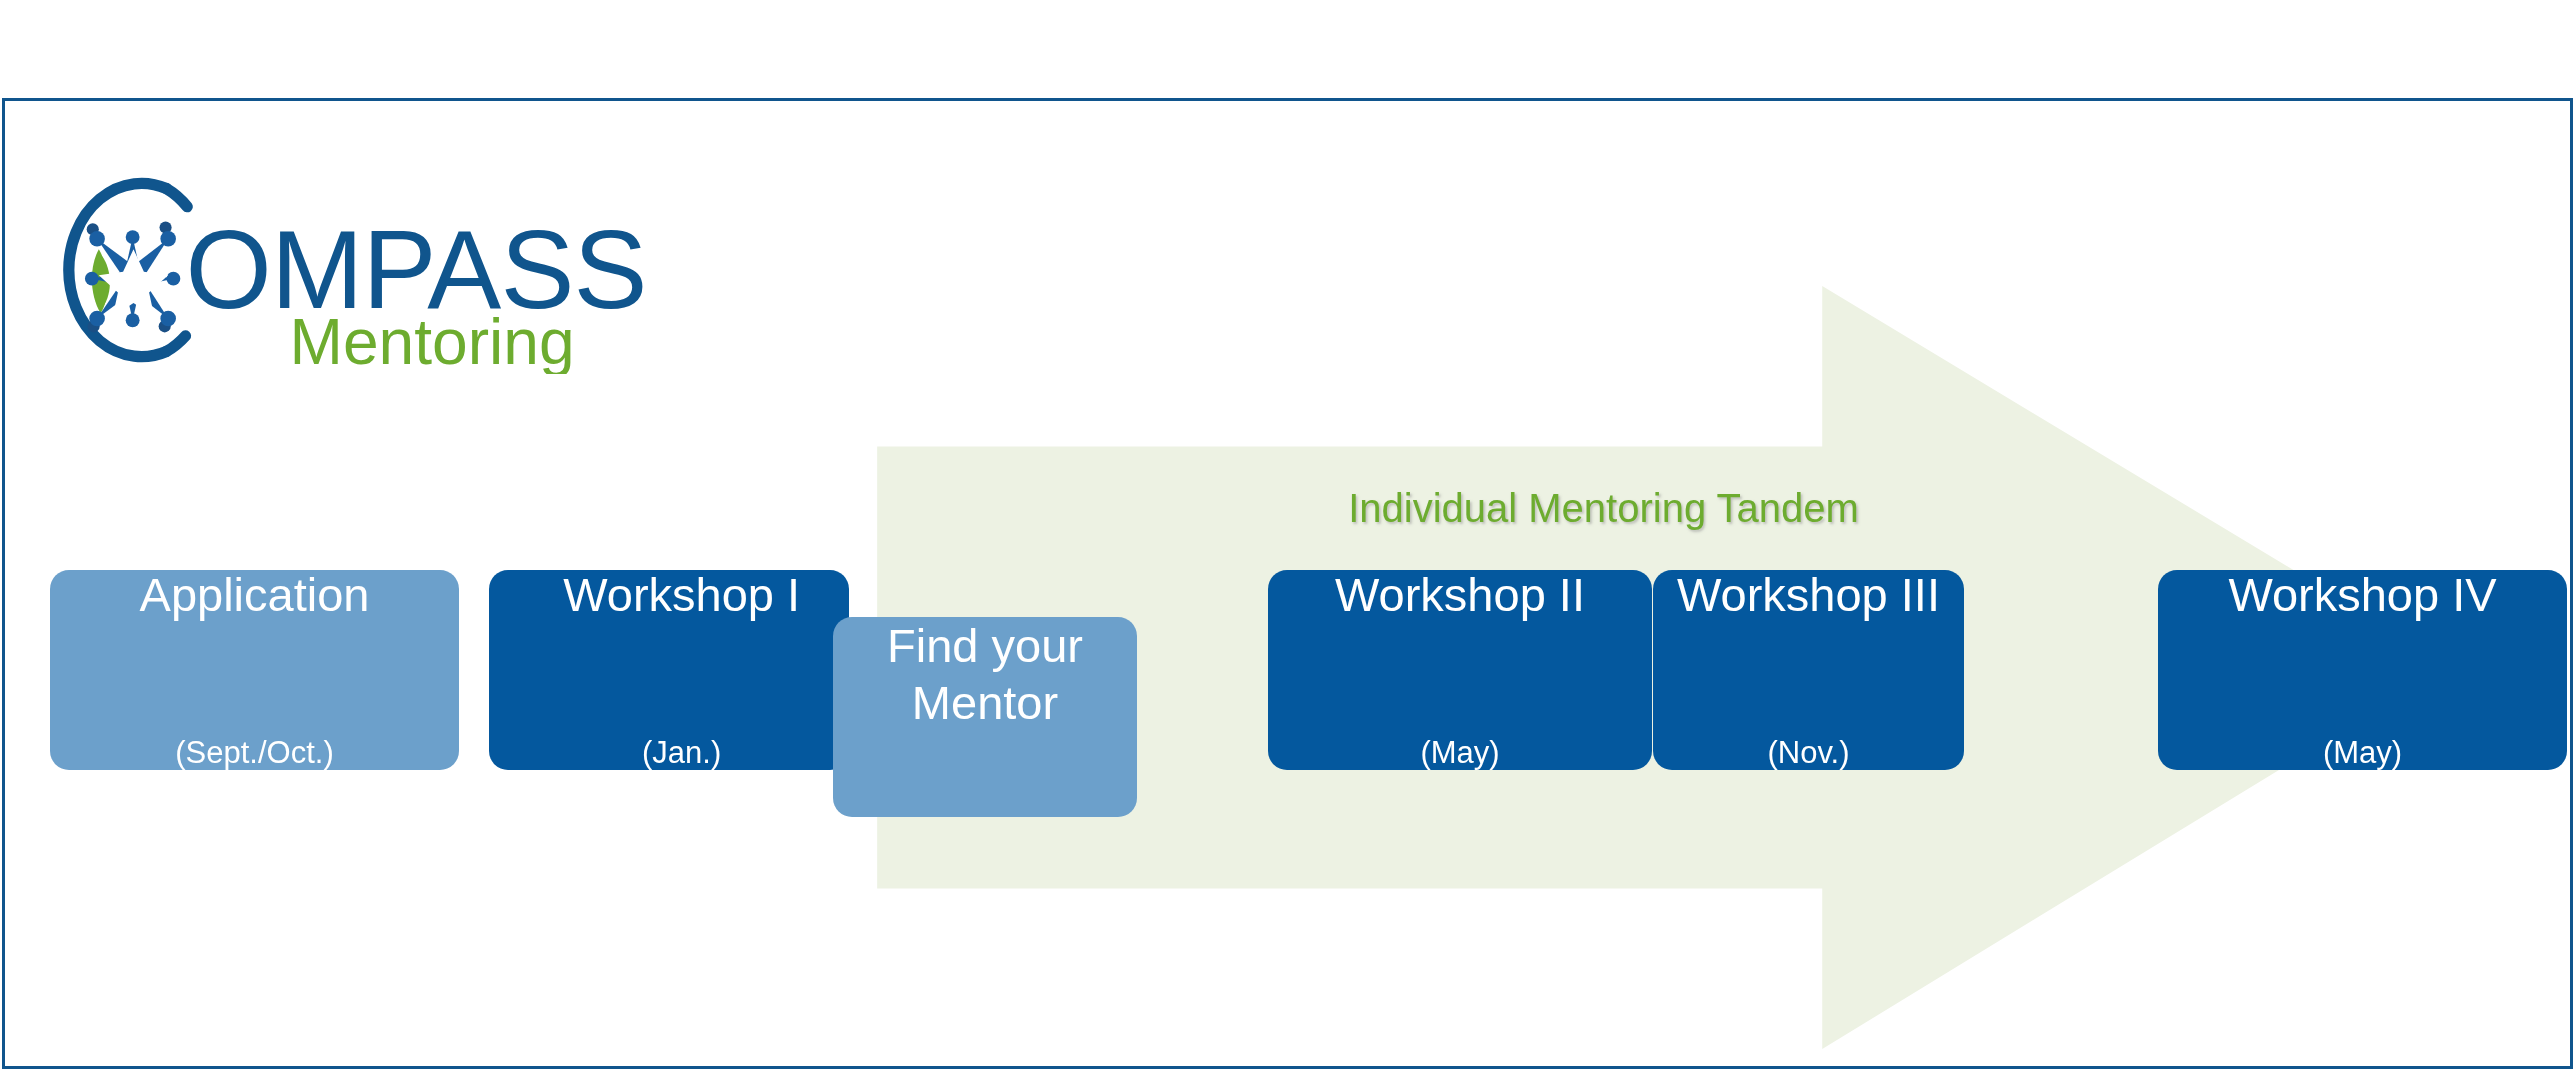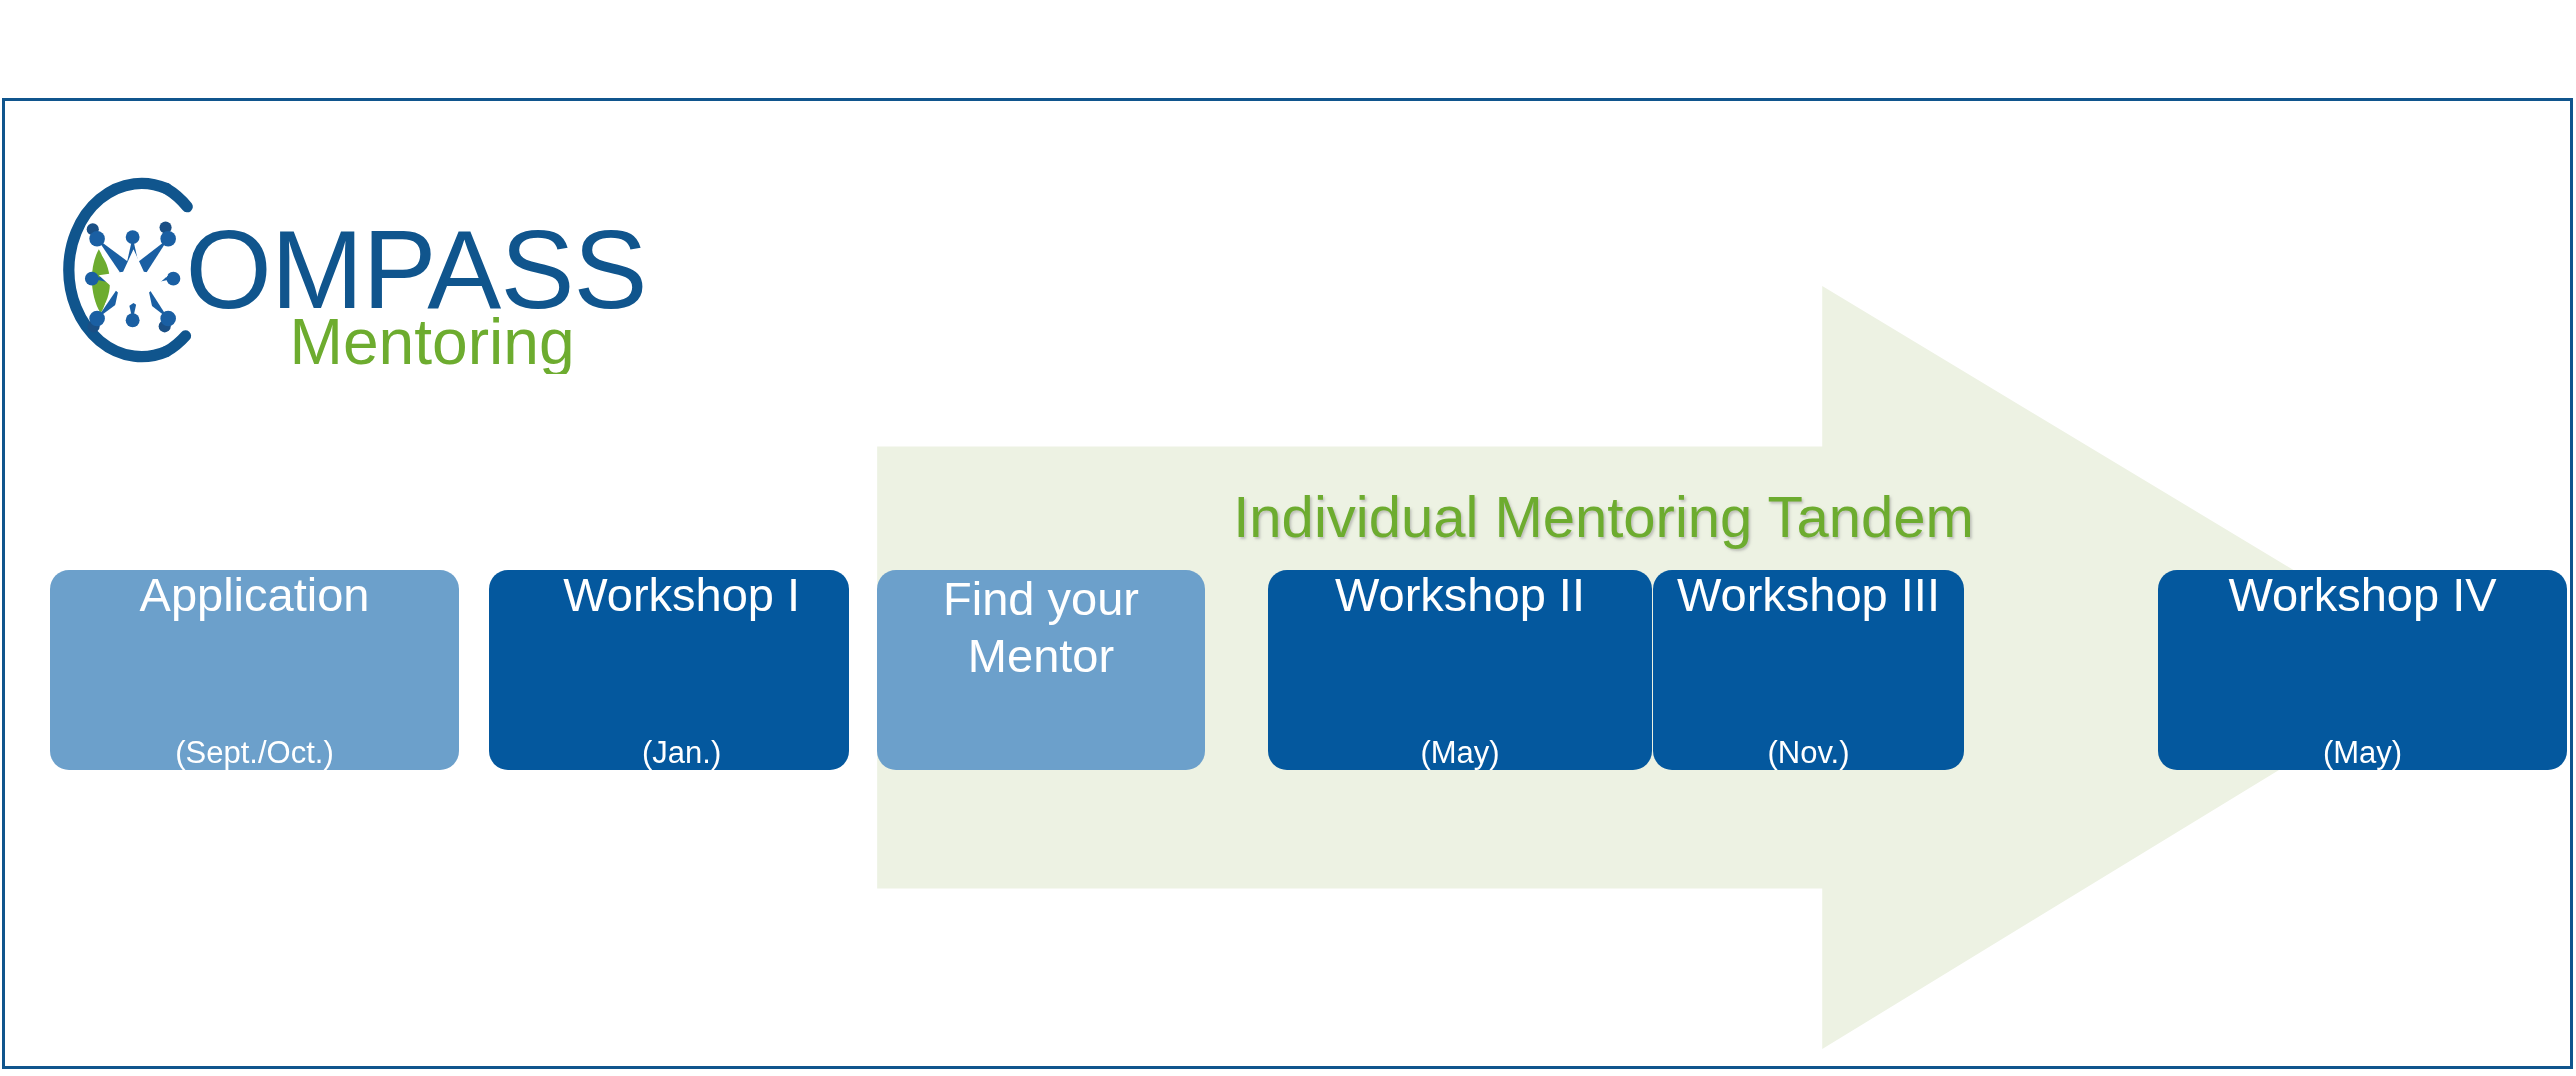--- a/index.html
+++ b/index.html
@@ -51,21 +51,21 @@
   }
   .arrow-wrap svg { display: block; }
 
   
   .tandem-label {
     position: absolute;
     left: 884px;
     top: 487px;
     width: 1439px;
     text-align: center;
-    font-size: 58px;
+    font-size: 40px;
     line-height: 1.05;
     color: #6DAC2F;
     white-space: nowrap;
     text-shadow: 1.7px 1.7px 2.6px rgba(150,150,150,0.55);
   }
 
   
   .box {
     position: absolute;
     top: 570px;
@@ -91,21 +91,21 @@
     text-align: center;
     margin-top: 1.7px;
   }
   .box.two-line .title { line-height: 1.22; }
 
   .box-light { background: #6CA0CB; }
   .box-dark  { background: #04589E; }
 
   .b-application { left: 50px;   width: 409px; }
   .b-ws1         { left: 489px;  width: 360px; padding-left: 34px; }
-  .b-find        { left: 877px; width: 328px; }
+  .b-find        { left: 833px; width: 304px; margin-top: 47px; }
   .b-ws2         { left: 1268px; width: 384px; }
   .b-ws3         { left: 1621px; width: 311px; margin-left: 32px; }
   .b-ws4         { left: 2158px; width: 409px; }
 </style>
 </head>
 <body>
 
 <div class="slide">
 
   <div class="frame"></div>

